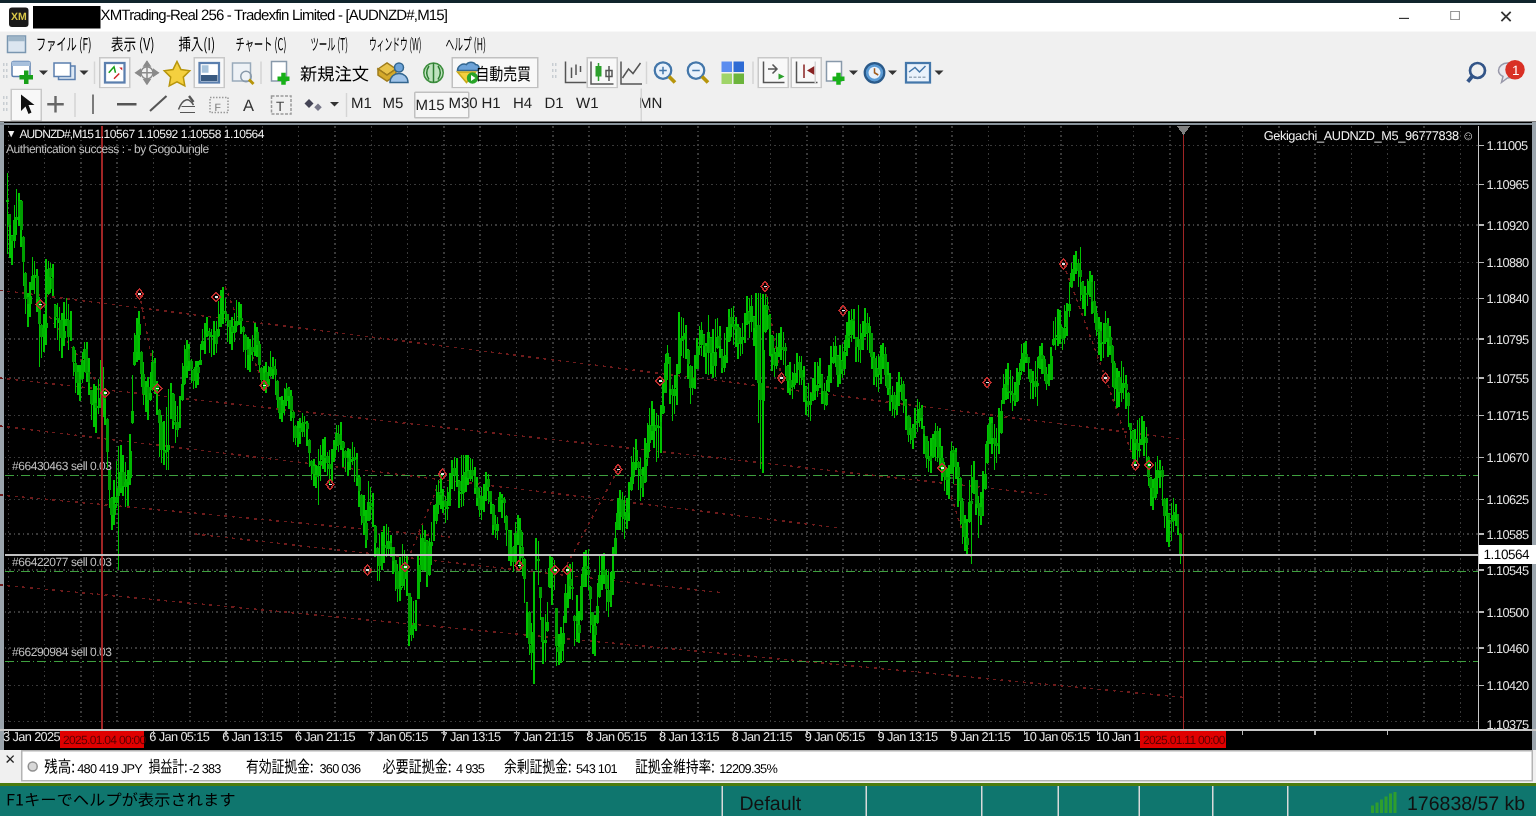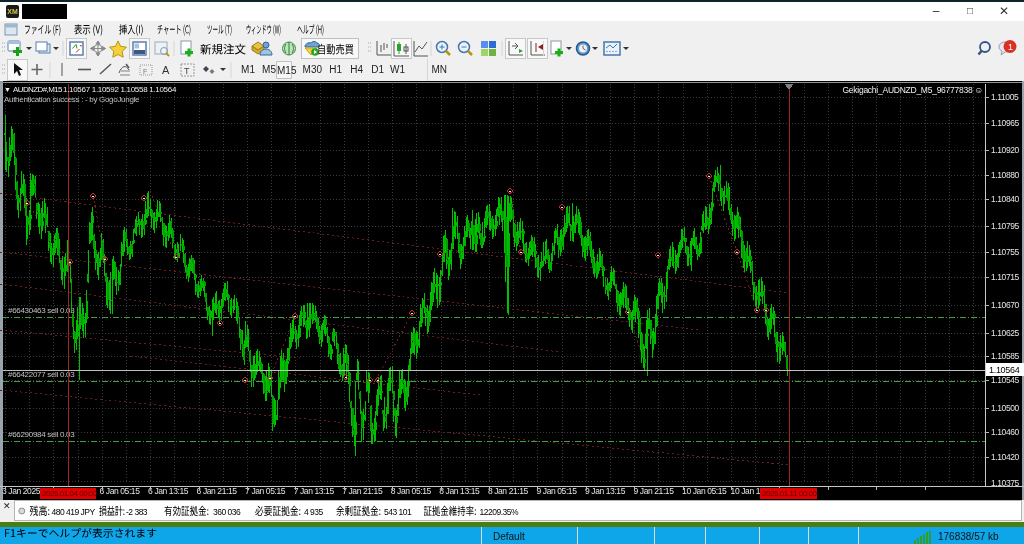--- a/index.html
+++ b/index.html
@@ -6,32 +6,33 @@
 .titlebar .ico{position:absolute;left:6px;top:3px;width:13px;height:13px;background:#1a1a1a;border-radius:2px;color:#d8c648;font-size:7px;font-weight:bold;text-align:center;line-height:13px}
 .titlebar .redact{position:absolute;left:22px;top:2px;width:45px;height:15px;background:#000}
 .titlebar .txt{position:absolute;left:67px;top:3px;font-size:10px;letter-spacing:-0.55px;color:#000;white-space:nowrap}
 .wbtn{position:absolute;top:0;width:30px;height:19px;font-size:12px;color:#333;text-align:center;line-height:18px}
 .tb2{position:absolute;left:0;top:38px;width:1024px;height:21px;background:#f0f0f0}
 .tb3{position:absolute;left:0;top:59px;width:1024px;height:22px;background:#f0f0f0}
 .chartw{position:absolute;left:0;top:81px;width:1024px;height:419px;background:#000}
 .term{position:absolute;left:0;top:500px;width:1024px;height:22px;background:#f0f0f0}
 .term .fld{position:absolute;left:14px;top:0px;width:1008px;height:21px;background:#fff;border:1px solid #b4b4b4}
 .term .x{position:absolute;left:3px;top:1px;font-size:9px;color:#222}
-.status{position:absolute;left:0;top:522px;width:1024px;height:22px;background:#0ea5e9;border-top:5px solid #4d7c0f;font-size:10px;color:#111}
+.status{position:absolute;left:0;top:522px;width:1024px;height:22px;background:#0f766e;border-top:2px solid #4d7c0f;font-size:13px;color:#111}
 .cell{position:absolute;top:0;height:22px;border-left:1px solid #dadada}
-.tfbtn{position:absolute;top:2px;width:21px;height:18px;font-size:10px;color:#222;text-align:right;line-height:18px}
+.tfbtn{position:absolute;top:2px;width:21px;height:18px;font-size:10px;color:#222;text-align:left;line-height:18px}
 .press{background:#f6f6f6;border:1px solid #c0c0c0;border-radius:1px}
 .ax{font-size:8.5px;letter-spacing:-0.4px;fill:#e4e4e4;font-family:"Liberation Sans",sans-serif}
 .sl{font-size:8px;letter-spacing:-0.3px;fill:#c0c0c0;font-family:"Liberation Sans",sans-serif}
 .hd{font-size:8.5px;letter-spacing:-0.25px;fill:#f0f0f0;font-family:"Liberation Sans",sans-serif}
 .num{position:absolute;font-size:8.5px;letter-spacing:-0.5px;color:#000;top:506.5px}
 </style></head><body>
 <div class="titlebar">
  <div class="ico">XM</div>
     <div class="redact"></div>
+ <div class="txt">XMTrading-Real 256 - Tradexfin Limited - [AUDNZD#,M15]</div>
  <div class="wbtn" style="left:921px">–</div>
  <div class="wbtn" style="left:955px;font-size:10px">□</div>
  <div class="wbtn" style="left:989px">✕</div>
 </div>
 <svg width="1024" height="17" style="position:absolute;left:0;top:21px">
  <rect x="5" y="3" width="12" height="11" fill="#dce6f0" stroke="#7a96b0"></rect>
  <rect x="5.5" y="3.5" width="11" height="3" fill="#9fb6c8"></rect>
  <path transform="translate(24,12.5) scale(0.617,1)" d="M9.5 -7.3 8.8 -7.7C8.6 -7.7 8.4 -7.7 8.2 -7.7C7.7 -7.7 3.3 -7.7 2.7 -7.7C2.3 -7.7 1.9 -7.7 1.6 -7.8V-6.8C1.9 -6.8 2.3 -6.8 2.7 -6.8C3.3 -6.8 7.7 -6.8 8.3 -6.8C8.2 -5.8 7.7 -4.2 6.9 -3.2C6.0 -2.1 4.7 -1.1 2.6 -0.6L3.3 0.2C5.4 -0.4 6.7 -1.4 7.7 -2.7C8.5 -3.8 9.1 -5.6 9.3 -6.8C9.3 -7.0 9.4 -7.2 9.5 -7.3Z M20.5 -5.6 20.0 -6.0C19.9 -6.0 19.6 -6.0 19.4 -6.0C18.9 -6.0 14.4 -6.0 14.0 -6.0C13.7 -6.0 13.3 -6.0 12.9 -6.0V-5.1C13.3 -5.1 13.7 -5.2 14.0 -5.2C14.4 -5.2 18.6 -5.2 19.2 -5.2C18.9 -4.6 18.1 -3.7 17.3 -3.2L18.1 -2.7C19.1 -3.4 20.0 -4.7 20.3 -5.3C20.4 -5.3 20.4 -5.5 20.5 -5.6ZM16.8 -4.4H15.9C15.9 -4.2 15.9 -4.0 15.9 -3.8C15.9 -2.3 15.7 -1.1 14.2 -0.1C14.0 0.1 13.7 0.2 13.5 0.3L14.3 0.9C16.6 -0.4 16.8 -2.1 16.8 -4.4Z M22.9 -4.0 23.4 -3.1C24.9 -3.6 26.4 -4.2 27.6 -4.9V-0.8C27.6 -0.4 27.5 0.1 27.5 0.3H28.6C28.5 0.1 28.5 -0.4 28.5 -0.8V-5.5C29.6 -6.2 30.7 -7.1 31.5 -7.9L30.8 -8.6C30.0 -7.7 28.9 -6.7 27.8 -6.0C26.5 -5.3 24.8 -4.5 22.9 -4.0Z M38.8 -0.2 39.3 0.3C39.4 0.2 39.5 0.1 39.7 0.0C41.0 -0.6 42.5 -1.8 43.5 -3.0L43.0 -3.8C42.1 -2.6 40.8 -1.6 39.7 -1.1C39.7 -1.4 39.7 -6.7 39.7 -7.4C39.7 -7.9 39.8 -8.2 39.8 -8.2H38.8C38.8 -8.2 38.8 -7.9 38.8 -7.4C38.8 -6.7 38.8 -1.4 38.8 -0.8C38.8 -0.6 38.8 -0.4 38.8 -0.2ZM33.7 -0.3 34.6 0.3C35.5 -0.5 36.2 -1.6 36.5 -2.8C36.8 -3.8 36.9 -6.2 36.9 -7.4C36.9 -7.8 36.9 -8.1 36.9 -8.2H35.9C35.9 -8.0 36.0 -7.7 36.0 -7.4C36.0 -6.2 36.0 -4.0 35.6 -3.0C35.3 -1.9 34.6 -0.9 33.7 -0.3Z M49.1 2.2 49.7 1.9C48.8 0.3 48.3 -1.6 48.3 -3.4C48.3 -5.3 48.8 -7.1 49.7 -8.7L49.1 -9.0C48.1 -7.3 47.5 -5.6 47.5 -3.4C47.5 -1.3 48.1 0.5 49.1 2.2Z M51.3 0.0H52.3V-3.6H55.4V-4.5H52.3V-7.2H55.9V-8.1H51.3Z M57.3 2.2C58.4 0.5 59.0 -1.3 59.0 -3.4C59.0 -5.6 58.4 -7.3 57.3 -9.0L56.7 -8.7C57.7 -7.1 58.1 -5.3 58.1 -3.4C58.1 -1.6 57.7 0.3 56.7 1.9Z" fill="#000"></path>
     <path transform="translate(74,12.5) scale(0.759,1)" d="M1.5 0.1 1.8 0.9C3.1 0.5 5.0 0.1 6.7 -0.4L6.7 -1.1L3.9 -0.4V-2.9C4.5 -3.3 5.1 -3.8 5.6 -4.2C6.3 -1.7 7.8 0.0 10.1 0.8C10.2 0.6 10.5 0.3 10.6 0.1C9.4 -0.3 8.4 -0.9 7.7 -1.8C8.4 -2.3 9.3 -2.9 10.0 -3.4L9.4 -3.9C8.8 -3.4 8.0 -2.8 7.3 -2.4C6.9 -2.9 6.6 -3.6 6.3 -4.3H10.3V-5.0H5.9V-6.0H9.5V-6.7H5.9V-7.6H9.9V-8.3H5.9V-9.2H5.1V-8.3H1.1V-7.6H5.1V-6.7H1.6V-6.0H5.1V-5.0H0.7V-4.3H4.5C3.4 -3.4 1.8 -2.6 0.3 -2.2C0.5 -2.0 0.7 -1.7 0.8 -1.5C1.6 -1.7 2.3 -2.1 3.1 -2.5V-0.2Z M13.6 -3.9C13.1 -2.6 12.3 -1.4 11.4 -0.6C11.6 -0.5 12.0 -0.3 12.1 -0.1C13.0 -1.0 13.9 -2.3 14.4 -3.6ZM18.5 -3.5C19.3 -2.5 20.2 -1.0 20.4 -0.1L21.3 -0.5C20.9 -1.4 20.1 -2.8 19.3 -3.8ZM12.6 -8.4V-7.6H20.4V-8.4ZM11.7 -5.8V-4.9H16.1V-0.2C16.1 -0.0 16.0 0.0 15.8 0.0C15.6 0.0 14.9 0.0 14.1 0.0C14.3 0.3 14.4 0.6 14.4 0.9C15.4 0.9 16.0 0.9 16.4 0.7C16.8 0.6 17.0 0.3 17.0 -0.2V-4.9H21.4V-5.8Z M27.1 2.2 27.7 1.9C26.8 0.3 26.3 -1.6 26.3 -3.4C26.3 -5.3 26.8 -7.1 27.7 -8.7L27.1 -9.0C26.1 -7.3 25.5 -5.6 25.5 -3.4C25.5 -1.3 26.1 0.5 27.1 2.2Z M30.8 0.0H31.9L34.5 -8.1H33.5L32.2 -3.7C31.9 -2.8 31.7 -2.0 31.4 -1.0H31.3C31.1 -2.0 30.8 -2.8 30.6 -3.7L29.3 -8.1H28.2Z M35.6 2.2C36.6 0.5 37.2 -1.3 37.2 -3.4C37.2 -5.6 36.6 -7.3 35.6 -9.0L35.0 -8.7C35.9 -7.1 36.4 -5.3 36.4 -3.4C36.4 -1.6 35.9 0.3 35.0 1.9Z" fill="#000"></path>
     <path transform="translate(119,12.5) scale(0.75,1)" d="M4.3 -5.5V-0.8H5.1V-1.3H6.8V0.9H7.6V-1.3H9.3V-0.9H10.1V-5.5H7.6V-6.3H10.5V-7.1H7.6V-8.1C8.5 -8.2 9.3 -8.3 10.0 -8.4L9.5 -9.1C8.2 -8.8 6.0 -8.6 4.1 -8.5C4.2 -8.3 4.3 -8.0 4.3 -7.9C5.1 -7.9 6.0 -7.9 6.8 -8.0V-7.1H4.0V-6.3H6.8V-5.5ZM5.1 -3.1H6.8V-2.0H5.1ZM5.1 -3.7V-4.8H6.8V-3.7ZM9.3 -3.1V-2.0H7.6V-3.1ZM9.3 -3.7H7.6V-4.8H9.3ZM2.0 -9.2V-7.0H0.5V-6.2H2.0V-3.8L0.3 -3.4L0.5 -2.6L2.0 -3.0V-0.1C2.0 0.0 1.9 0.1 1.8 0.1C1.6 0.1 1.2 0.1 0.7 0.1C0.8 0.3 0.9 0.7 0.9 0.9C1.7 0.9 2.1 0.8 2.4 0.7C2.7 0.6 2.8 0.3 2.8 -0.1V-3.3L3.9 -3.7L3.8 -4.4L2.8 -4.1V-6.2H3.8V-7.0H2.8V-9.2Z M15.9 -6.4C15.2 -3.3 13.8 -1.1 11.4 0.2C11.6 0.4 12.0 0.7 12.1 0.9C14.3 -0.4 15.7 -2.5 16.6 -5.3C17.1 -3.2 18.2 -0.8 21.0 0.8C21.1 0.6 21.4 0.3 21.6 0.1C17.3 -2.4 17.0 -6.6 17.0 -8.6H13.5V-7.7H16.2C16.2 -7.3 16.3 -6.8 16.4 -6.3Z M24.6 2.2 25.2 1.9C24.3 0.3 23.8 -1.6 23.8 -3.4C23.8 -5.3 24.3 -7.1 25.2 -8.7L24.6 -9.0C23.6 -7.3 23.0 -5.6 23.0 -3.4C23.0 -1.3 23.6 0.5 24.6 2.2Z M26.8 0.0H27.8V-8.1H26.8Z M30.0 2.2C31.0 0.5 31.6 -1.3 31.6 -3.4C31.6 -5.6 31.0 -7.3 30.0 -9.0L29.4 -8.7C30.3 -7.1 30.8 -5.3 30.8 -3.4C30.8 -1.6 30.3 0.3 29.4 1.9Z" fill="#000"></path>
@@ -177,21 +178,21 @@
  <text x="162" y="15" font-size="11" fill="#333" font-family="Liberation Sans">A</text>
  <rect x="181" y="5" width="13" height="12" fill="none" stroke="#999" stroke-dasharray="2 1"></rect>
  <text x="184" y="15" font-size="9" fill="#444" font-family="Liberation Sans">T</text>
  <path d="M206 7l3 3-3 3-3-3z" fill="#445"></path>
       <path d="M212 10l2.5 2.5-2.5 2.5-2.5-2.5z" fill="#778"></path>
  <path d="M220 9l3 3 3-3z" fill="#333"></path>
  <line x1="231" y1="3" x2="231" y2="19" stroke="#d5d5d5"></line>
 </svg>
 <div class="tfbtn" style="left:234px">M1</div>
 <div class="tfbtn" style="left:255px">M5</div>
-<div class="tfbtn press" style="left:276px;width:16px">M15</div>
+<div class="tfbtn press" style="left:276px;width:37px">M15</div>
 <div class="tfbtn" style="left:299px;width:23px">M30</div>
 <div class="tfbtn" style="left:321px">H1</div>
 <div class="tfbtn" style="left:342px">H4</div>
 <div class="tfbtn" style="left:363px">D1</div>
 <div class="tfbtn" style="left:384px">W1</div>
 <div class="tfbtn" style="left:426px">MN</div>
 <div style="position:absolute;left:427px;top:0;width:1px;height:22px;background:#d5d5d5"></div>
   </div>
 <div class="chartw">
 <svg width="1024" height="419" viewBox="0 81 1024 419" style="position:absolute;left:0;top:0" shape-rendering="crispEdges">

